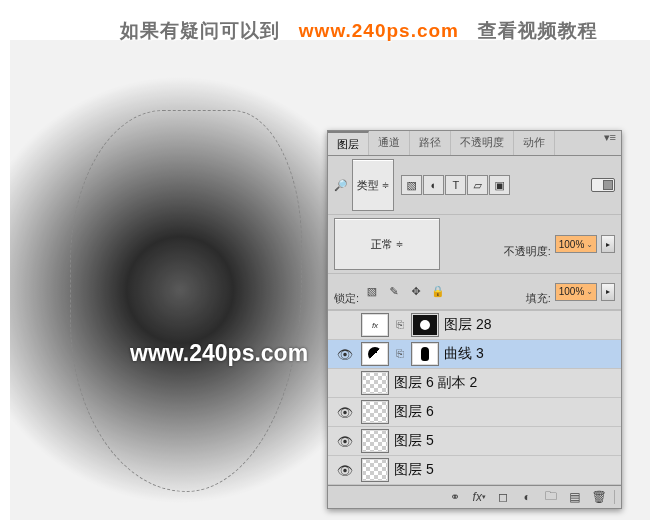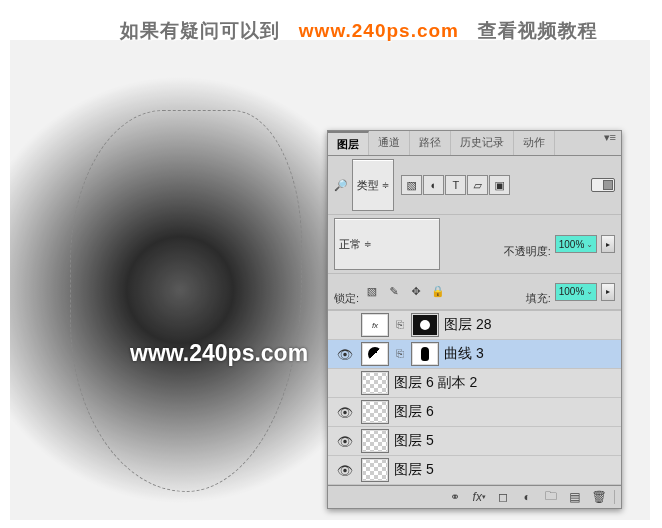--- a/index.html
+++ b/index.html
@@ -74,21 +74,21 @@
   .panel-tabs .tab {
     padding: 4px 9px 3px;
     border-right: 1px solid #bcbcbc;
     color: #555;
     cursor: default;
   }
   .panel-tabs .tab.active {
     background: #d8d8d8;
     border-top: 2px solid #808080;
     color: #000;
-    font-weight: 700;
+    font-weight: 400;
   }
   .panel-menu {
     margin-left: auto;
     width: 22px;
     text-align: center;
     color: #555;
   }
 
   .row {
     display: flex;
@@ -109,21 +109,21 @@
     box-shadow: inset 0 1px 0 #fff;
   }
   .dropdown .caret {
     margin-left: 3px;
     font-size: 9px;
     color: #333;
   }
   .mini-input {
     display:inline-flex;
     align-items:center;
-    background:#5eead4;
+    background:#fdba74;
     border:1px solid #8a8a8a;
     height:16px;
     padding:0 3px;
     font-size:10px;
   }
   .mini-input .caret{font-size:8px;margin-left:2px;color:#555;}
   .step-btn{
     width:12px;height:16px;border:1px solid #8a8a8a;
     background:linear-gradient(#f4f4f4,#d0d0d0);font-size:8px;
     display:flex;align-items:center;justify-content:center;
@@ -220,21 +220,21 @@
   <span> &nbsp;</span>
   <span class="red">查看视频教程</span>
 </div>
 
 <div class="panel">
 
   <div class="panel-tabs">
     <div class="tab active">图层</div>
     <div class="tab">通道</div>
     <div class="tab">路径</div>
-    <div class="tab">历史记录</div>
+    <div class="tab">不透明度</div>
     <div class="tab">动作</div>
     <div class="panel-menu">▾≡</div>
   </div>
 
   <div class="row">
     <span style="font-size:11px;">🔎</span>
     <div class="dropdown">
       <span>类型</span>
       <span class="caret">≑</span>
     </div>
@@ -245,21 +245,21 @@
       <div class="ic">▱</div>
       <div class="ic">▣</div>
     </div>
     <div style="flex:1"></div>
     <div style="width:22px;height:12px;border:1px solid #666;border-radius:2px;background:#eee;position:relative;">
       <div style="position:absolute;right:1px;top:1px;width:8px;height:8px;background:#999;border:1px solid #666;"></div>
     </div>
   </div>
 
   <div class="row">
-    <div class="dropdown" style="width:96px;justify-content:flex-start;">
+    <div class="dropdown" style="width:96px;justify-content:center;">
       <span>正常</span>
       <span class="caret">≑</span>
     </div>
     <div style="flex:1"></div>
     <span class="label">不透明度:</span>
     <div class="mini-input">
       <span>100%</span>
       <span class="caret">⌄</span>
     </div>
     <div class="step-btn">▸</div>

